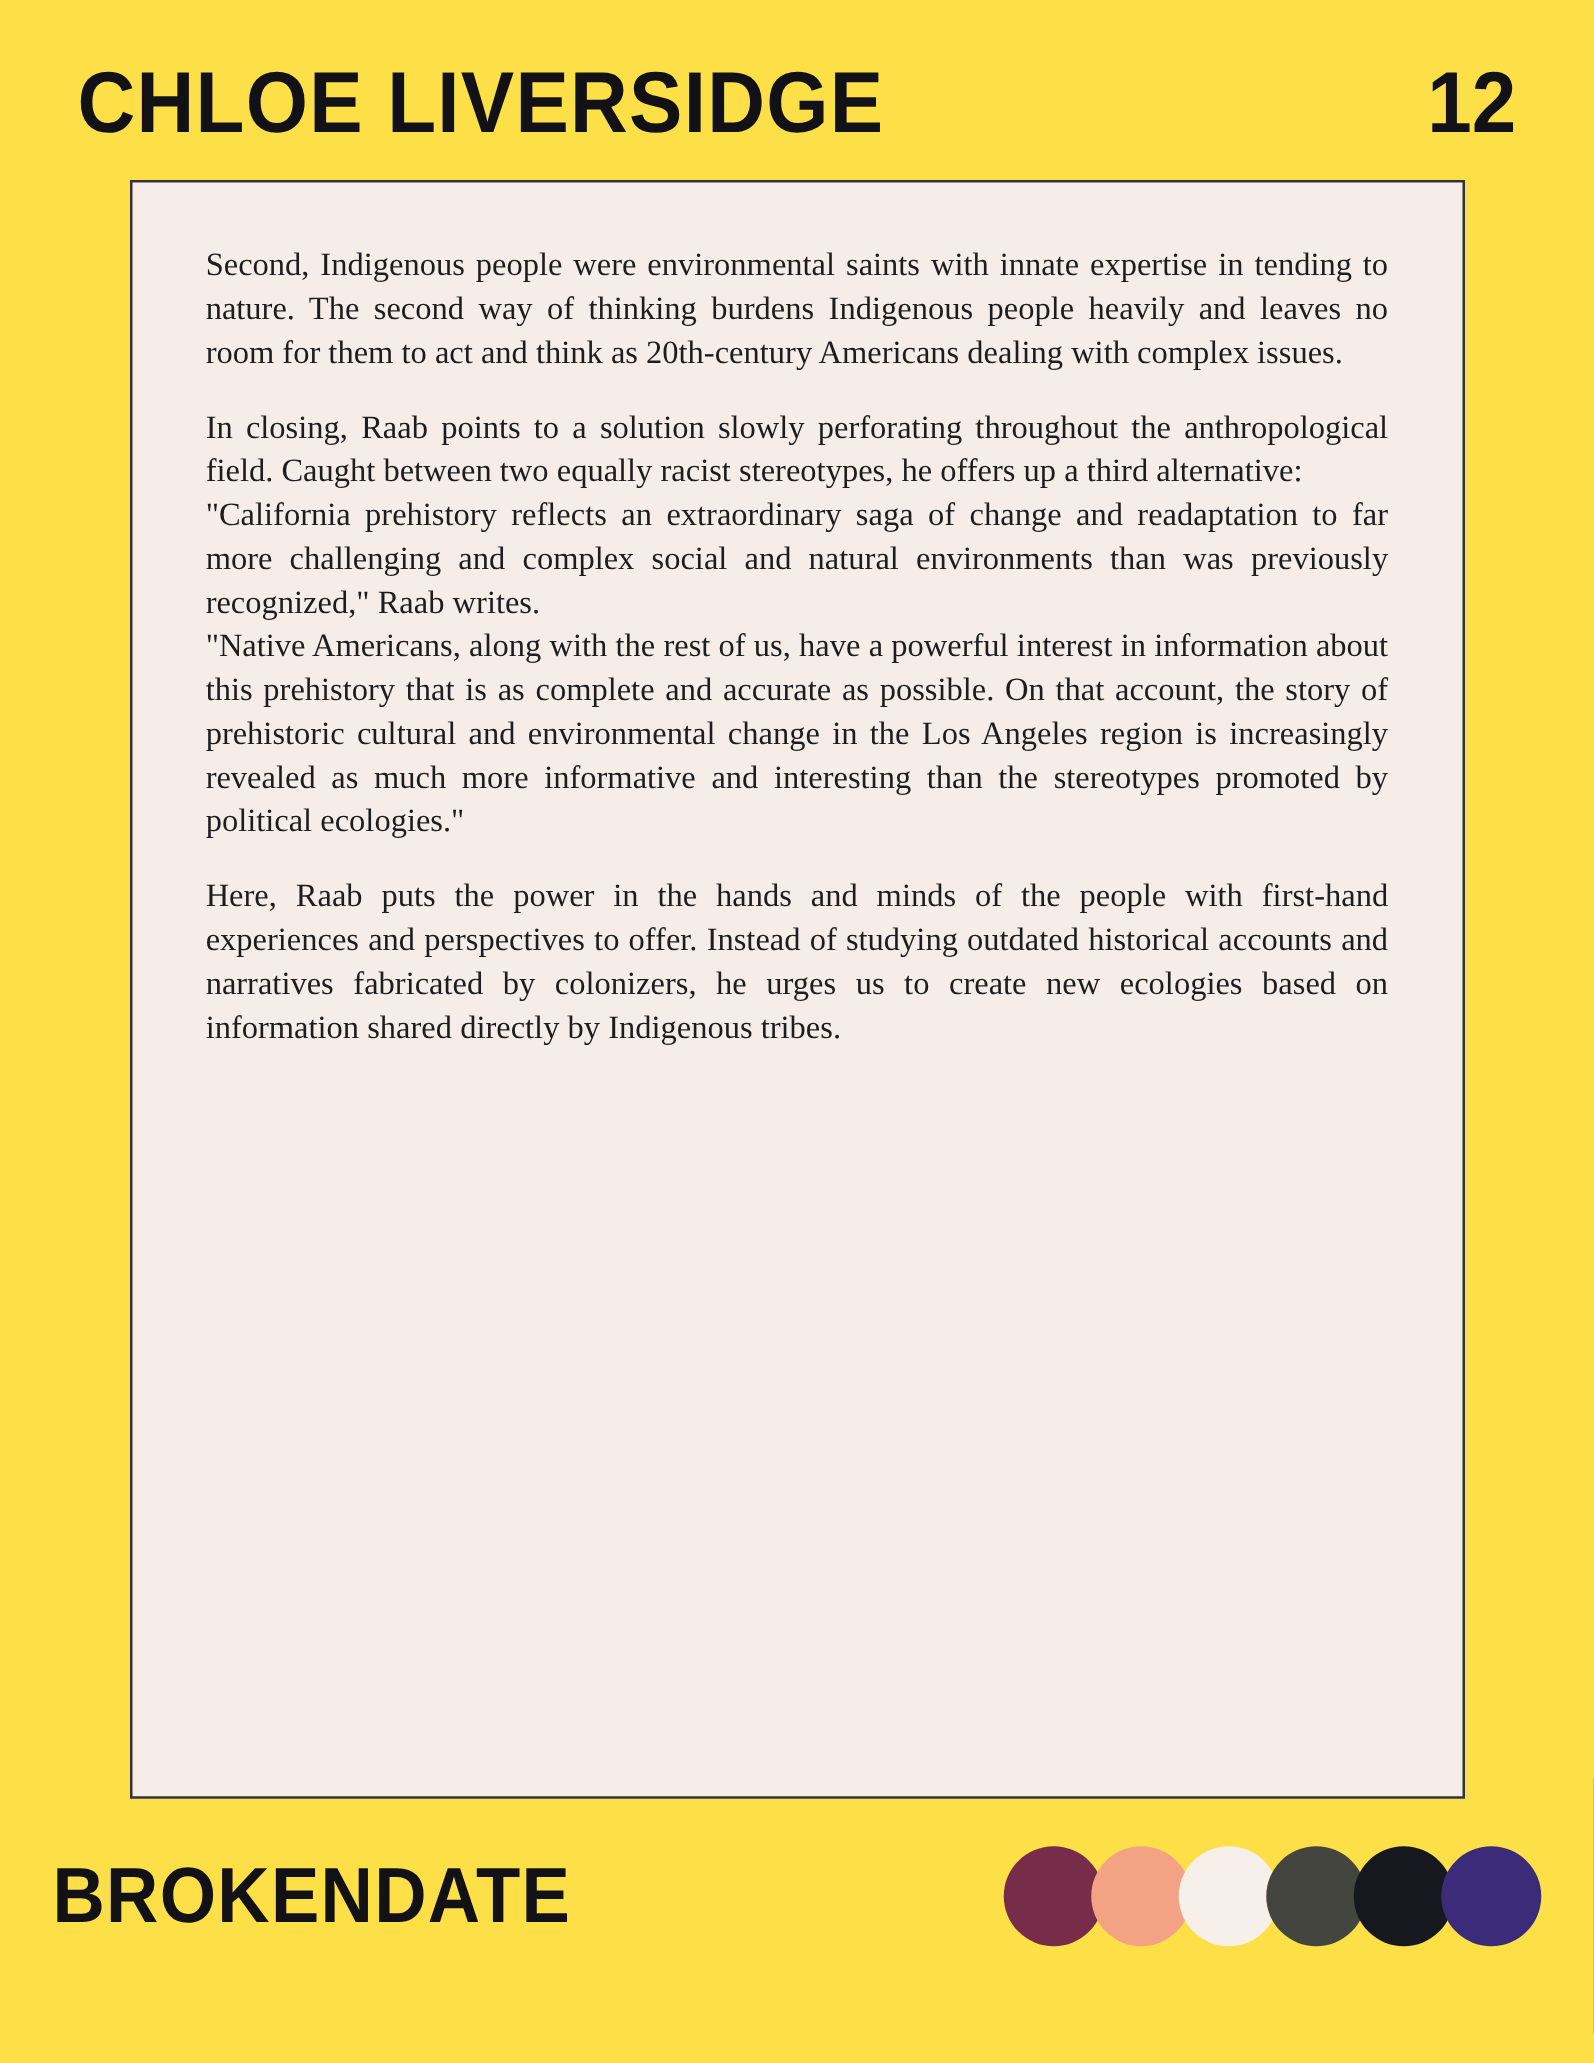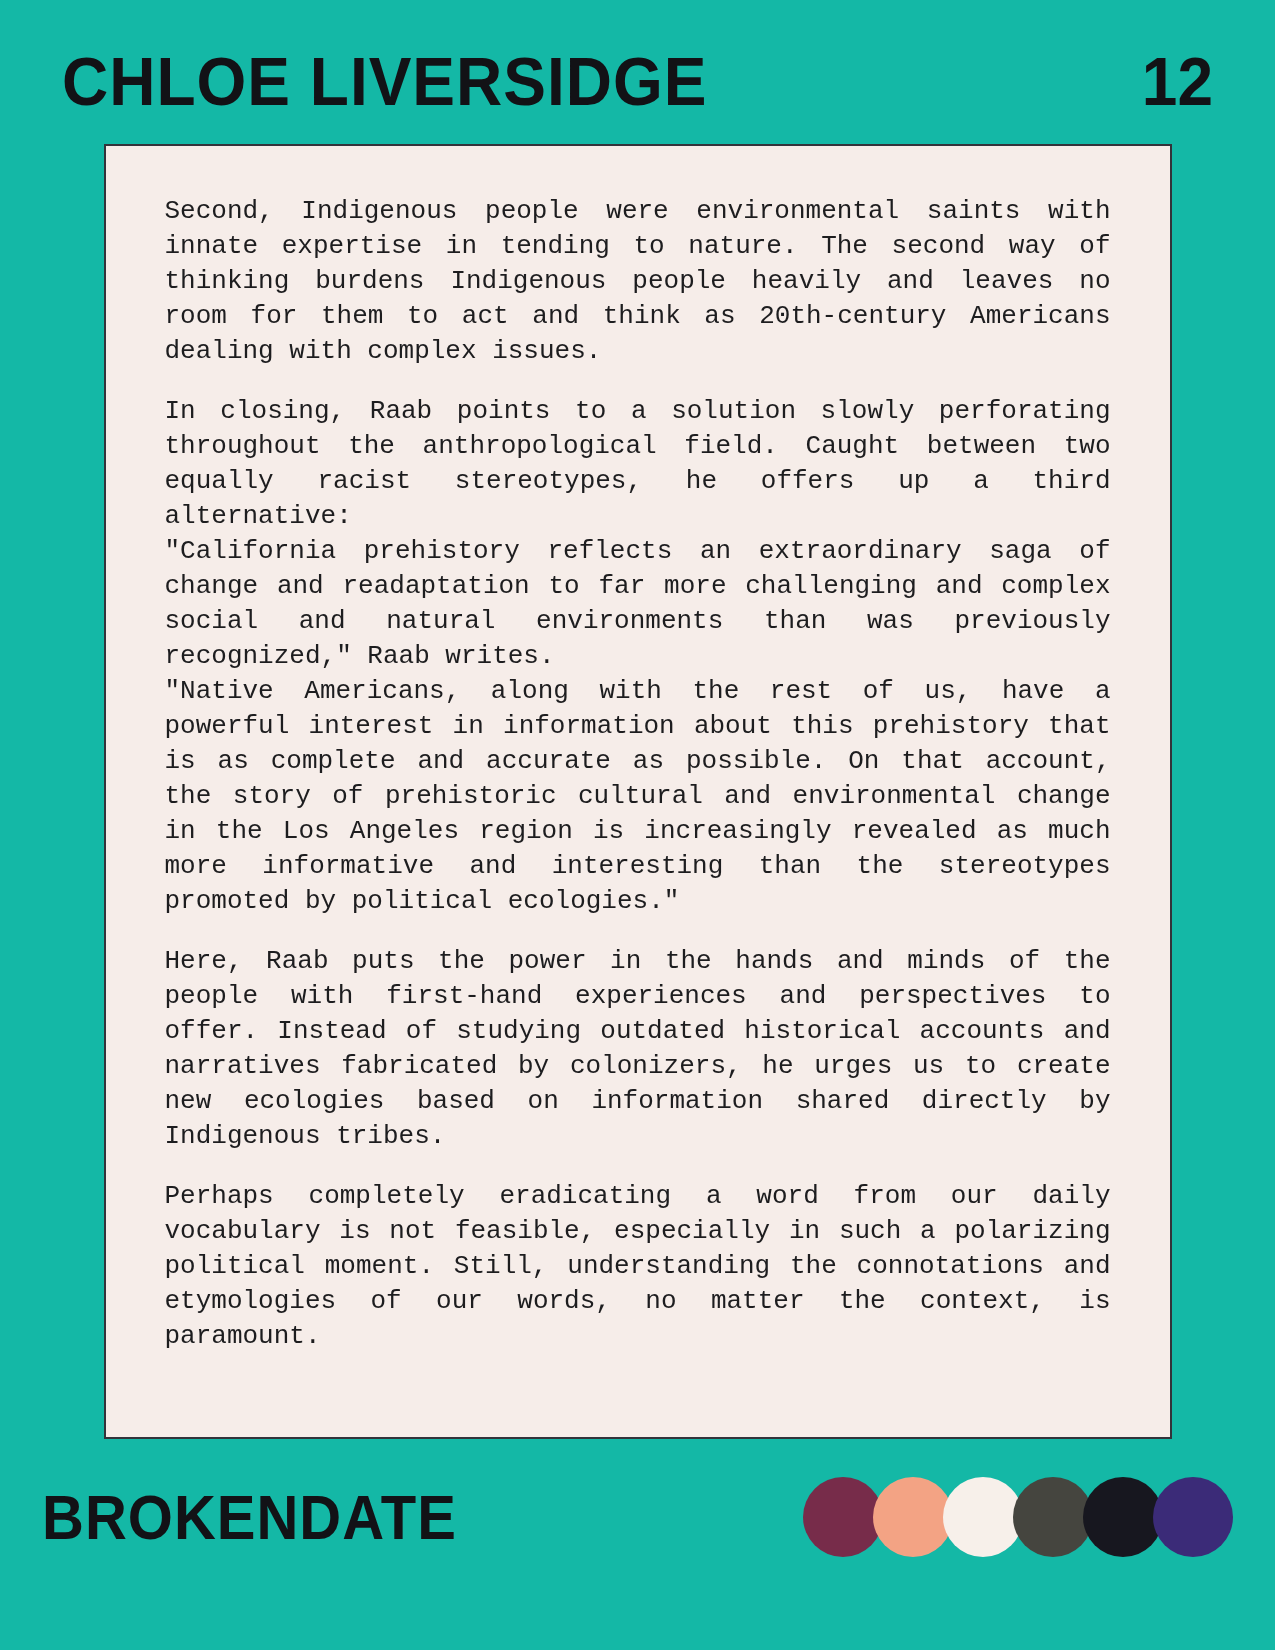--- a/index.html
+++ b/index.html
@@ -54,21 +54,21 @@
     height: 1295px;
     background: #f6ede9;
     border: 2px solid #33333a;
     padding: 48px 59px;
     overflow: hidden;
   }
 
   .block + .block { margin-top: 25px; }
 
   .panel p {
-    font-family: Liberation Mono, monospace;
+    font-family: Liberation Serif, serif;
     font-size: 26px;
     line-height: 35px;
     color: #1d1d1f;
     text-align: justify;
   }
 
   
   .footer {
     display: flex;
     justify-content: space-between;
@@ -98,21 +98,21 @@
     height: 80px;
     border-radius: 50%;
     flex: 0 0 auto;
   }
 
   .swatch + .swatch { margin-left: -10px; }
 </style>
 </head>
 <body>
 
-<div class="page" style="background-color: #14b8a6;">
+<div class="page" style="background-color: #fde047;">
 
   <div class="header">
     <div class="page-title">CHLOE LIVERSIDGE</div>
     <div class="page-number">12</div>
   </div>
 
   <div class="panel" style="background-color: rgb(246, 237, 233);">
 
     <div class="block">
       <p>Second, Indigenous people were environmental saints with innate expertise in tending to nature. The second way of thinking burdens Indigenous people heavily and leaves no room for them to act and think as 20th-century Americans dealing with complex issues.</p>
@@ -121,23 +121,20 @@
     <div class="block">
       <p>In closing, Raab points to a solution slowly perforating throughout the anthropological field. Caught between two equally racist stereotypes, he offers up a third alternative:</p>
       <p>"California prehistory reflects an extraordinary saga of change and readaptation to far more challenging and complex social and natural environments than was previously recognized," Raab writes.</p>
       <p>"Native Americans, along with the rest of us, have a powerful interest in information about this prehistory that is as complete and accurate as possible. On that account, the story of prehistoric cultural and environmental change in the Los Angeles region is increasingly revealed as much more informative and interesting than the stereotypes promoted by political ecologies."</p>
     </div>
 
     <div class="block">
       <p>Here, Raab puts the power in the hands and minds of the people with first-hand experiences and perspectives to offer. Instead of studying outdated historical accounts and narratives fabricated by colonizers, he urges us to create new ecologies based on information shared directly by Indigenous tribes.</p>
     </div>
 
-    <div class="block">
-      <p>Perhaps completely eradicating a word from our daily vocabulary is not feasible, especially in such a polarizing political moment. Still, understanding the connotations and etymologies of our words, no matter the context, is paramount.</p>
-    </div>
 
   </div>
 
   <div class="footer">
     <div class="brand">BROKENDATE</div>
 
     <div class="palette">
       <span class="swatch" style="background-color: rgb(119, 44, 74);"></span>
       <span class="swatch" style="background-color: rgb(243, 163, 132);"></span>
       <span class="swatch" style="background-color: rgb(247, 240, 234);"></span>

